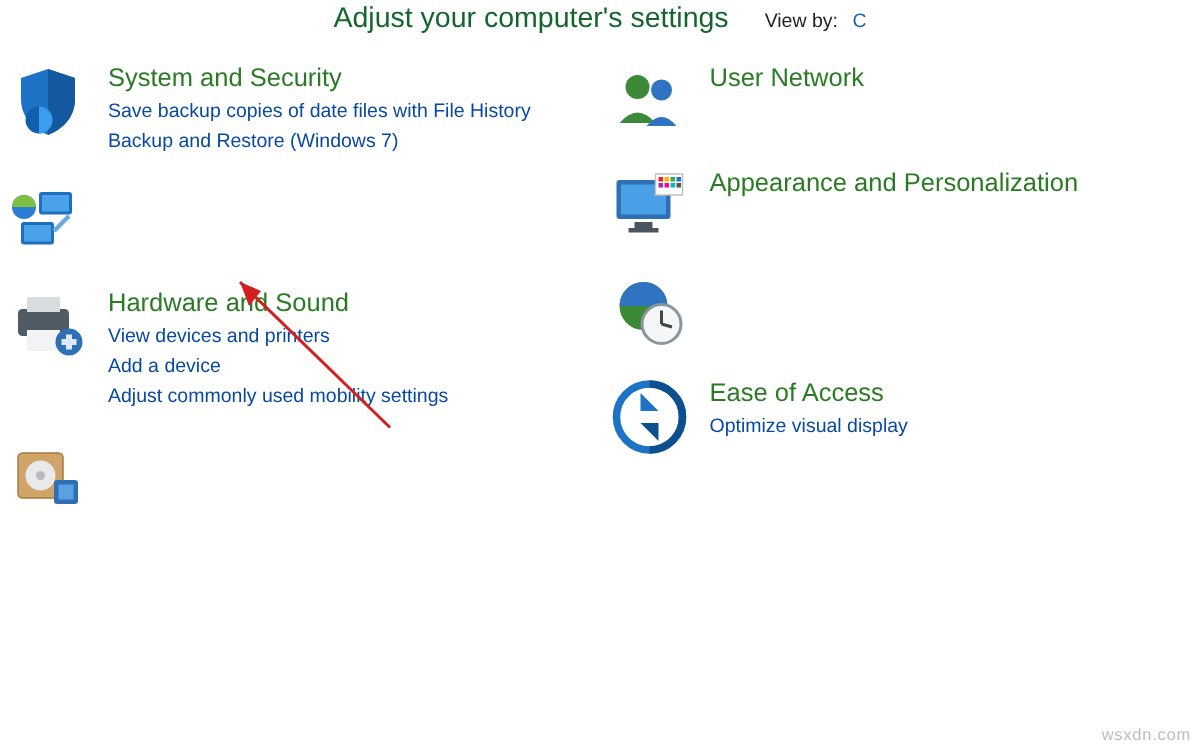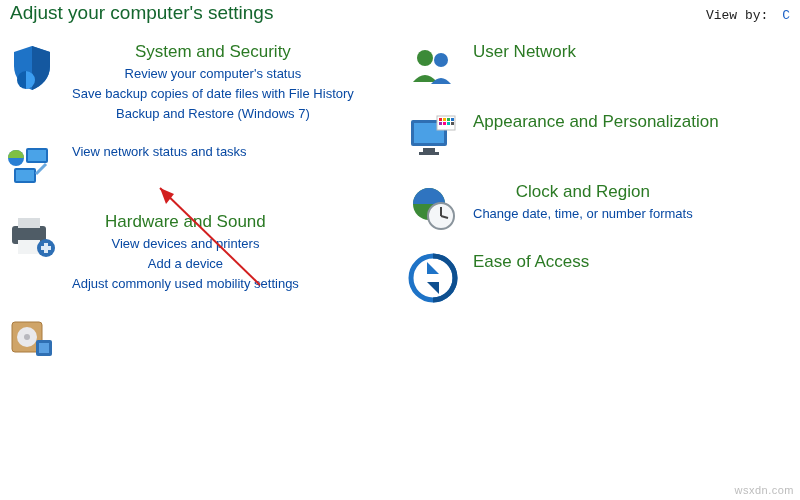--- a/index.html
+++ b/index.html
@@ -11,46 +11,45 @@
     font-size: 13px;
     background: #ffffff;
     color: #222;
     overflow: hidden;
     position: relative;
   }
 
   
   .topbar {
     display: flex;
-    justify-content: space-between;
+    justify-content: center;
     align-items: baseline;
     padding: 2px 10px 4px 10px;
     gap: 24px;
   }
   .topbar .title {
     color: #14662e;
     font-size: 19px;
     font-weight: 400;
   }
-  .viewby { color: #222; font-size: 13px; font-family: Liberation Mono, monospace; }
+  .viewby { color: #222; font-size: 13px; }
   .viewby .val { color: #1b61c6; margin-left: 6px; }
 
   
   .cols {
     display: flex;
     padding: 14px 6px 0 6px;
   }
   .col { width: 50%; }
   .col.left  { padding-right: 10px; }
   .col.right { padding-left: 4px; }
 
   .cat {
     display: flex;
     margin: 0 0 18px 0;
-    text-align: center;
   }
   .cat .ic {
     width: 52px;
     height: 52px;
     flex: 0 0 52px;
     margin-right: 14px;
   }
   .cat .txt h2 {
     margin: 0 0 2px 0;
     font-size: 17px;
@@ -111,40 +110,38 @@
       <div class="ic">
         <svg viewBox="0 0 52 52">
           <path d="M26 4 L44 10 V24 C44 36 36 44 26 48 C16 44 8 36 8 24 V10 Z" fill="#1e73c7"></path>
           <path d="M26 4 L44 10 V24 C44 36 36 44 26 48 Z" fill="#1458a0"></path>
           <circle cx="20" cy="38" r="9" fill="#0f5fae"></circle>
           <path d="M20 29 A9 9 0 0 1 20 47 Z" fill="#3c9df0"></path>
         </svg>
       </div>
       <div class="txt">
         <h2>System and Security</h2>
-        <span class="lnk">Review your computer's status</span>
         <span class="lnk">Save backup copies of date files with File History</span>
         <span class="lnk">Backup and Restore (Windows 7)</span>
       </div>
     </div>
 
     <div class="cat">
       <div class="ic">
         <svg viewBox="0 0 52 52">
           <circle cx="10" cy="16" r="8" fill="#2a7fd4"></circle>
           <path d="M2 16 a8 8 0 0 1 16 0 z" fill="#7fc043"></path>
           <rect x="20" y="6" width="22" height="15" rx="2" fill="#1e6fc0"></rect>
           <rect x="22" y="8" width="18" height="11" fill="#4aa3e8"></rect>
           <rect x="8" y="26" width="22" height="15" rx="2" fill="#1e6fc0"></rect>
           <rect x="10" y="28" width="18" height="11" fill="#4aa3e8"></rect>
           <path d="M30 32 L40 22" stroke="#6aa9e0" stroke-width="3"></path>
         </svg>
       </div>
       <div class="txt">
-        <span class="lnk">View network status and tasks</span>
       </div>
     </div>
 
     <div class="cat">
       <div class="ic">
         <svg viewBox="0 0 52 52">
           <rect x="6" y="14" width="34" height="18" rx="3" fill="#4f5c66"></rect>
           <rect x="12" y="6" width="22" height="10" fill="#d9dde0"></rect>
           <rect x="12" y="28" width="22" height="14" fill="#f1f3f4"></rect>
           <circle cx="40" cy="36" r="9" fill="#2e6fb5"></circle>
@@ -215,37 +212,34 @@
     <div class="cat">
       <div class="ic">
         <svg viewBox="0 0 52 52">
           <circle cx="22" cy="22" r="16" fill="#3c8a38"></circle>
           <path d="M6 22 a16 16 0 0 1 32 0 z" fill="#2f74c0"></path>
           <circle cx="34" cy="34" r="13" fill="#f4f6f8" stroke="#8a949c" stroke-width="2"></circle>
           <line x1="34" y1="34" x2="34" y2="25" stroke="#444" stroke-width="2"></line>
           <line x1="34" y1="34" x2="41" y2="36" stroke="#444" stroke-width="2"></line>
         </svg>
       </div>
-      <div class="txt">
-        <h2>Clock and Region</h2>
-        <span class="lnk">Change date, time, or number formats</span>
-      </div>
     </div>
 
     <div class="cat">
       <div class="ic">
         <svg viewBox="0 0 52 52">
           <circle cx="26" cy="26" r="22" fill="none" stroke="#1e73c7" stroke-width="5"></circle>
           <path d="M26 4 a22 22 0 0 1 0 44" fill="none" stroke="#0e4f8f" stroke-width="5"></path>
           <polygon points="20,10 32,22 20,22" fill="#1e73c7"></polygon>
           <polygon points="32,42 20,30 32,30" fill="#0e4f8f"></polygon>
         </svg>
       </div>
       <div class="txt">
         <h2>Ease of Access</h2>
+        <span class="lnk">Optimize visual display</span>
       </div>
     </div>
 
   </div>
 </div>
 
 <svg class="arrow-ov" viewBox="0 0 220 120">
   <line x1="190" y1="115" x2="90" y2="18" stroke="#d21f1f" stroke-width="2"></line>
   <polygon points="90,18 104,24 96,34" fill="#d21f1f"></polygon>
 </svg>

